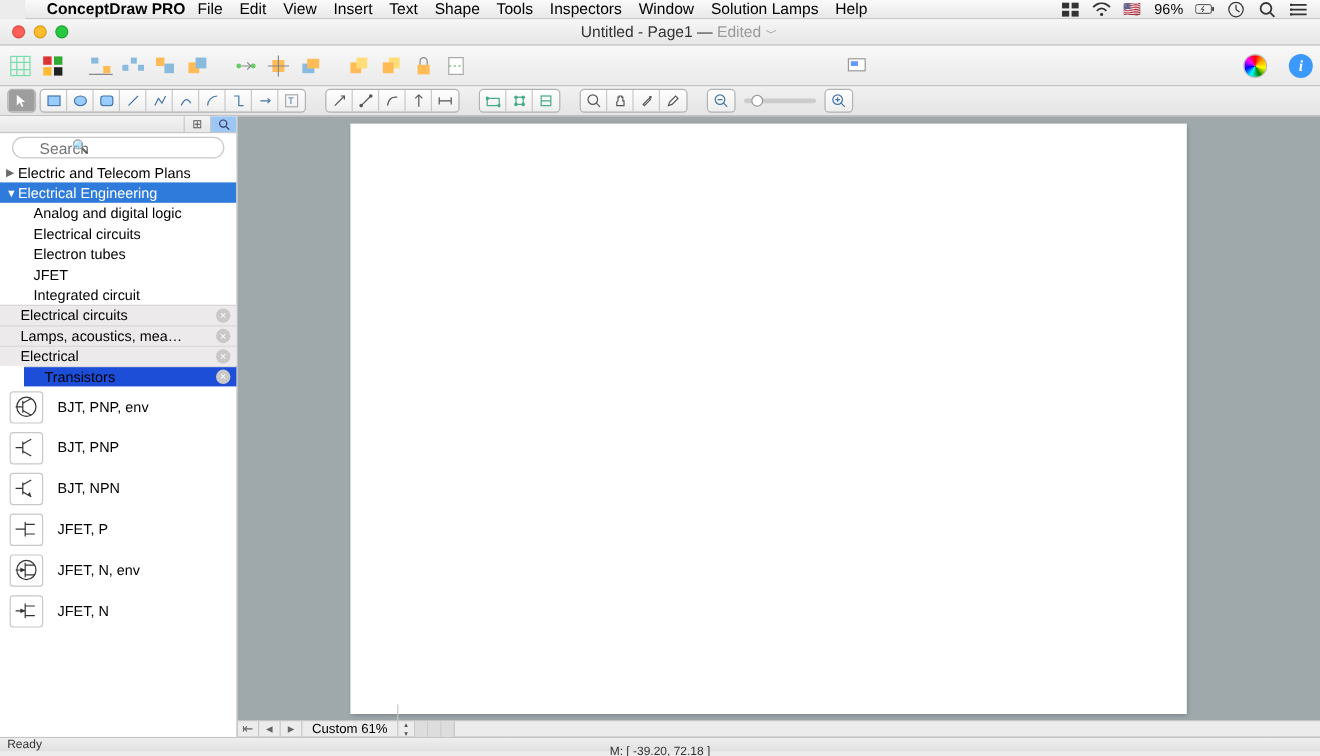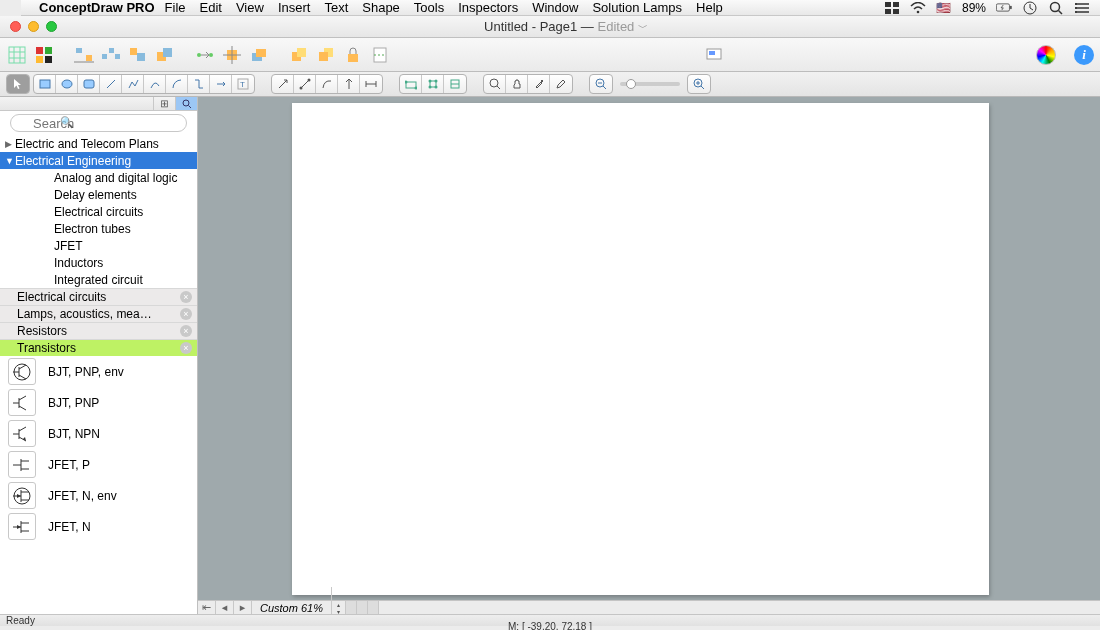--- a/index.html
+++ b/index.html
@@ -54,39 +54,39 @@
 .search input { width:100%; height:18px; border:1px solid #c8c8c8; border-radius:9px; padding:0 8px 0 22px; font-size:13px; background:#fff; color:#333;}
 .search .wrap{position:relative;}
 .search .mag{position:absolute; left:50%; top:2px; transform:translateX(-38px); font-size:11px; color:#8a8a8a;}
 
 .tree { font-size:12px; overflow-y:auto; flex:0 0 auto;}
 .tree .row { height:17px; display:flex; align-items:center; padding-left:5px; cursor:default;}
 .tree .row .tri { width:9px; font-size:9px; color:#6a6a6a; margin-right:1px;}
 .tree .row.cat { background:#fff; }
 .tree .row.cat.sel { background:#2f7bdb; color:#fff; }
 .tree .row.cat.sel .tri{color:#fff;}
-.tree .row.sub { padding-left:28px;margin-left:26px; }
+.tree .row.sub { padding-left:28px; }
 
 .libs { font-size:12px;}
 .libs .libhdr { height:17px; display:flex; align-items:center; padding:0 6px 0 17px; background:#eceaea; border-top:1px solid #d8d8d8; position:relative;}
 .libs .libhdr .x { position:absolute; right:5px; width:12px;height:12px;border-radius:50%;background:#c9c9c9;color:#fff;font-size:9px;display:flex;align-items:center;justify-content:center;}
-.libs .libhdr.sel { background:#bef264; }
+.libs .libhdr.sel { background:#1d4ed8;margin-left:20px; }
 
 .shapes { overflow-y:auto; flex:1;}
-.shapes .srow { height:31px; display:flex; align-items:center; padding:0 8px; gap:12px;}
+.shapes .srow { height:31px; display:flex; align-items:center; padding:17px 8px; gap:12px;}
 .shapes .sicon { width:28px; height:27px; border:1px solid #c8c8c8; border-radius:3px; background:#fff; display:flex; align-items:center; justify-content:center; font-size:14px; color:#333;}
 .shapes .slabel { font-size:12px; }
 
 
 .canvas-wrap { flex:1; background:#9fa9ac; position:relative; overflow:hidden;}
 .canvas { position:absolute; left:94px; top:6px; width:697px; height:492px; background:#fff; box-shadow: 1px 2px 4px rgba(0,0,0,.25);}
 .hscroll { position:absolute; bottom:0; left:0; right:0; height:14px; background:#ececec; border-top:1px solid #c4c4c4; display:flex; align-items:center; font-size:11px;}
 .hscroll .btns{display:flex;}
 .hscroll .hb{width:18px;height:14px;border-right:1px solid #c8c8c8;display:flex;align-items:center;justify-content:center;color:#666;}
-.hscroll .zoomlbl{padding:15px 8px;border-right:1px solid #c8c8c8;font-style:italic;}
+.hscroll .zoomlbl{padding:15px 8px;border-right:1px solid #c8c8c8;}
 .hscroll .stepper{width:14px;display:flex;flex-direction:column;border-right:1px solid #c8c8c8;}
 .hscroll .stepper div{height:7px;font-size:6px;display:flex;align-items:center;justify-content:center;color:#555;}
 .hscroll .pages{display:flex;}
 .hscroll .pages .pg{width:11px;height:14px;border-right:1px solid #c8c8c8;background:#ddd;}
 .hscroll .track{flex:1;}
 .hscroll .resizer{width:22px;border-left:1px solid #c8c8c8;background:repeating-linear-gradient(45deg,#ccc,#ccc 1px,transparent 1px,transparent 3px);}
 
 
 .status { height:12px; background:linear-gradient(#eee,#e1e1e1); border-top:1px solid #c5c5c5; display:flex; align-items:center; font-size:10px; padding:0 6px; color:#333;}
 .status .coords{position:absolute; left:50%; transform:translateX(-50%);margin-top:12px;}
@@ -120,21 +120,21 @@
         </svg>
       </span>
     <span class="status-ico">
         <svg width="16" height="12" viewBox="0 0 16 12">
           <path d="M1 4 Q8 -3 15 4" stroke="#333" fill="none" stroke-width="1.5"></path>
           <path d="M4 7 Q8 3 12 7" stroke="#333" fill="none" stroke-width="1.5"></path>
           <circle cx="8" cy="10" r="1.3" fill="#333"></circle>
         </svg>
       </span>
     <span class="status-ico">🇺🇸</span>
-    <span>89%</span>
+    <span>96%</span>
     <span class="status-ico">
         <svg width="22" height="11" viewBox="0 0 22 11">
           <rect x="0.5" y="0.5" width="18" height="10" rx="2" fill="none" stroke="#333"></rect>
           <rect x="19.5" y="3" width="2" height="5" rx="1" fill="#333"></rect>
           <path d="M10 2 L7 6 L10 6 L8 9" stroke="#333" fill="none"></path>
         </svg>
       </span>
     <span class="status-ico">
         <svg width="14" height="14" viewBox="0 0 14 14">
           <circle cx="7" cy="7" r="6" fill="none" stroke="#333"></circle>
@@ -480,49 +480,43 @@
           <span>Electric and Telecom Plans</span>
         </div>
       <div class="row cat sel">
           <span class="tri">▼</span>
           <span>Electrical Engineering</span>
         </div>
       <div class="row sub">
           <span>Analog and digital logic</span>
         </div>
       <div class="row sub">
-          <span>Delay elements</span>
-        </div>
-      <div class="row sub">
           <span>Electrical circuits</span>
         </div>
       <div class="row sub">
           <span>Electron tubes</span>
         </div>
       <div class="row sub">
           <span>JFET</span>
-        </div>
-      <div class="row sub">
-          <span>Inductors</span>
         </div>
       <div class="row sub">
           <span>Integrated circuit</span>
         </div>
     </div>
     <div class="libs">
       <div class="libhdr">
           <span>Electrical circuits</span>
           <span class="x">×</span>
         </div>
       <div class="libhdr">
           <span>Lamps, acoustics, mea…</span>
           <span class="x">×</span>
         </div>
       <div class="libhdr">
-          <span>Resistors</span>
+          <span>Electrical</span>
           <span class="x">×</span>
         </div>
       <div class="libhdr sel">
           <span>Transistors</span>
           <span class="x">×</span>
         </div>
     </div>
     <div class="shapes">
       <div class="srow">
           <div class="sicon">

